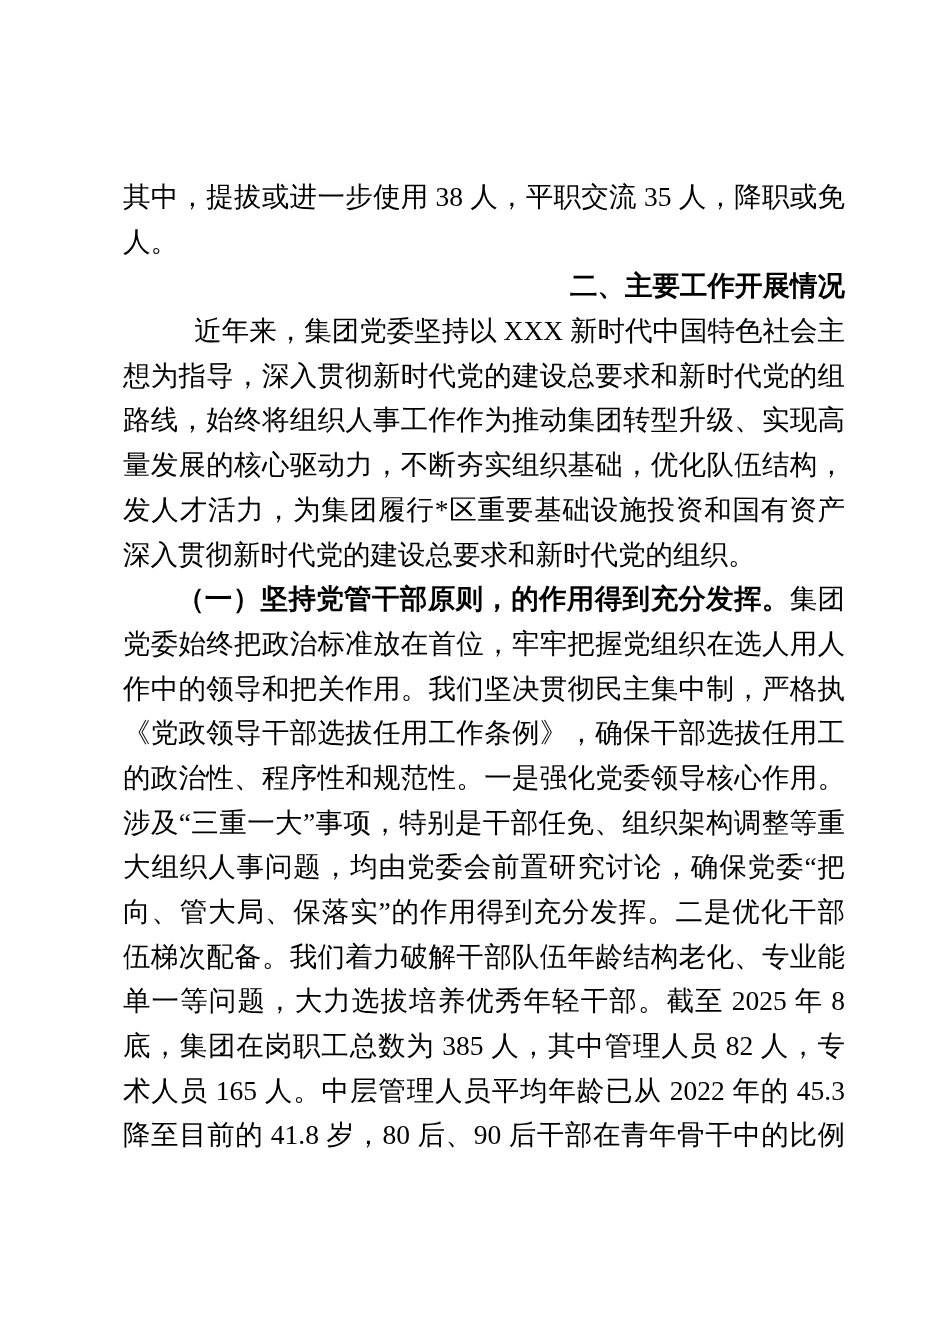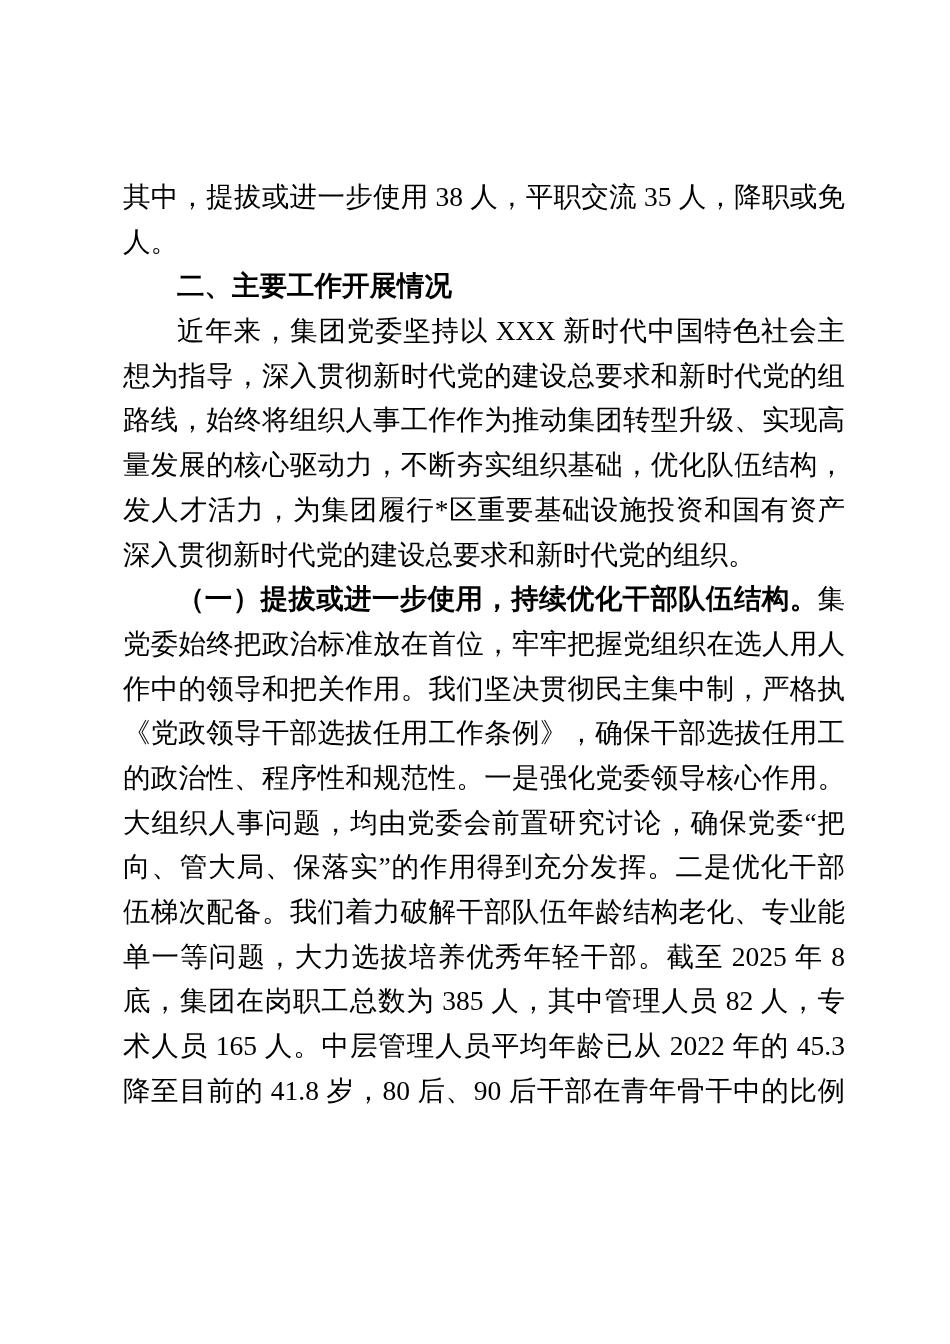--- a/index.html
+++ b/index.html
@@ -31,20 +31,21 @@
     color: #000000;
   }
   .j {
     white-space: normal;
     text-align: justify;
     text-align-last: justify;
     overflow: hidden;
   }
   .indent {
     text-indent: 54px;
+    text-align: right;
   }
   .b {
     font-weight: bold;
   }
 </style>
 </head>
 <body>
 
 <div class="page">
   <div class="text-block">
@@ -52,26 +53,27 @@
     <div class="line j">其中，提拔或进一步使用 38 人，平职交流 35 人，降职或免职 9</div>
     <div class="line">人。</div>
     <div class="line indent b">二、主要工作开展情况</div>
     <div class="line j indent">近年来，集团党委坚持以 XXX 新时代中国特色社会主义思</div>
     <div class="line j">想为指导，深入贯彻新时代党的建设总要求和新时代党的组织</div>
     <div class="line j">路线，始终将组织人事工作作为推动集团转型升级、实现高质</div>
     <div class="line j">量发展的核心驱动力，不断夯实组织基础，优化队伍结构，激</div>
     <div class="line j">发人才活力，为集团履行*区重要基础设施投资和国有资产运营</div>
     <div class="line">深入贯彻新时代党的建设总要求和新时代党的组织。</div>
     <div class="line j indent">
-      <span class="b">（一）提拔或进一步使用，持续优化干部队伍结构。</span><span>集团</span>
+      <span class="b">（一）坚持党管干部原则，的作用得到充分发挥。</span><span>集团</span>
     </div>
     <div class="line j">党委始终把政治标准放在首位，牢牢把握党组织在选人用人工</div>
     <div class="line j">作中的领导和把关作用。我们坚决贯彻民主集中制，严格执行</div>
     <div class="line j">《党政领导干部选拔任用工作条例》，确保干部选拔任用工作</div>
     <div class="line j">的政治性、程序性和规范性。一是强化党委领导核心作用。凡</div>
+    <div class="line j">涉及“三重一大”事项，特别是干部任免、组织架构调整等重</div>
     <div class="line j">大组织人事问题，均由党委会前置研究讨论，确保党委“把方</div>
     <div class="line j">向、管大局、保落实”的作用得到充分发挥。二是优化干部队</div>
     <div class="line j">伍梯次配备。我们着力破解干部队伍年龄结构老化、专业能力</div>
     <div class="line j">单一等问题，大力选拔培养优秀年轻干部。截至 2025 年 8 月</div>
     <div class="line j">底，集团在岗职工总数为 385 人，其中管理人员 82 人，专业技</div>
     <div class="line j">术人员 165 人。中层管理人员平均年龄已从 2022 年的 45.3 岁下</div>
     <div class="line j">降至目前的 41.8 岁，80 后、90 后干部在青年骨干中的比例提升</div>
 
   </div>
 </div>

